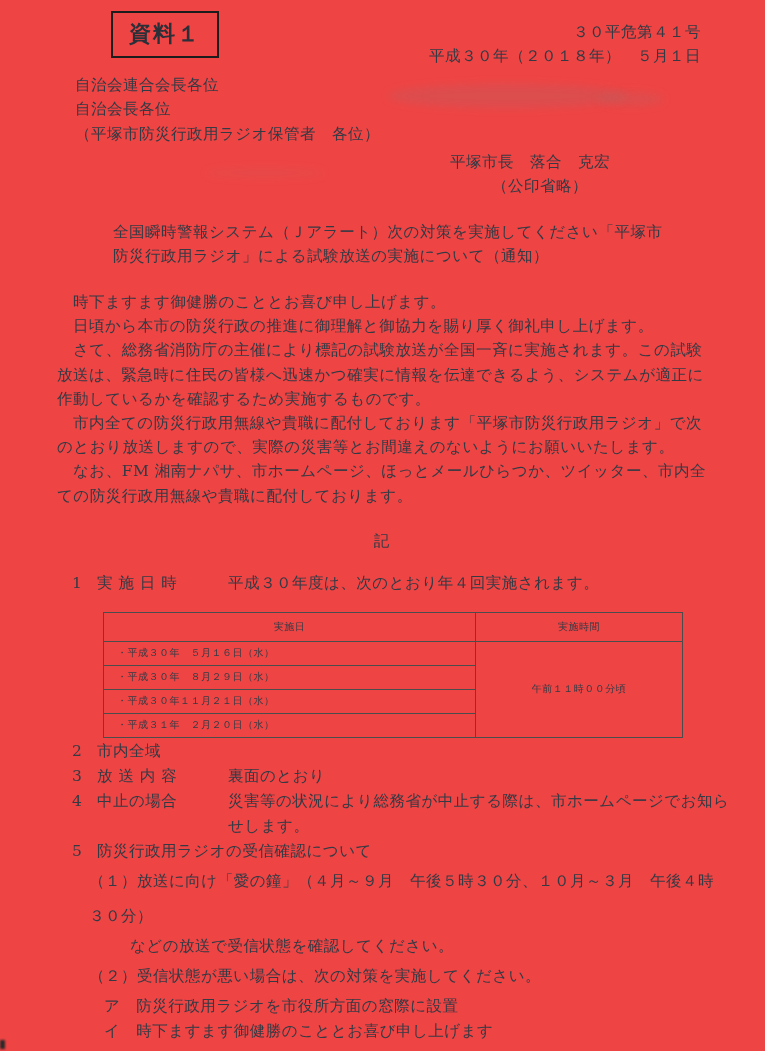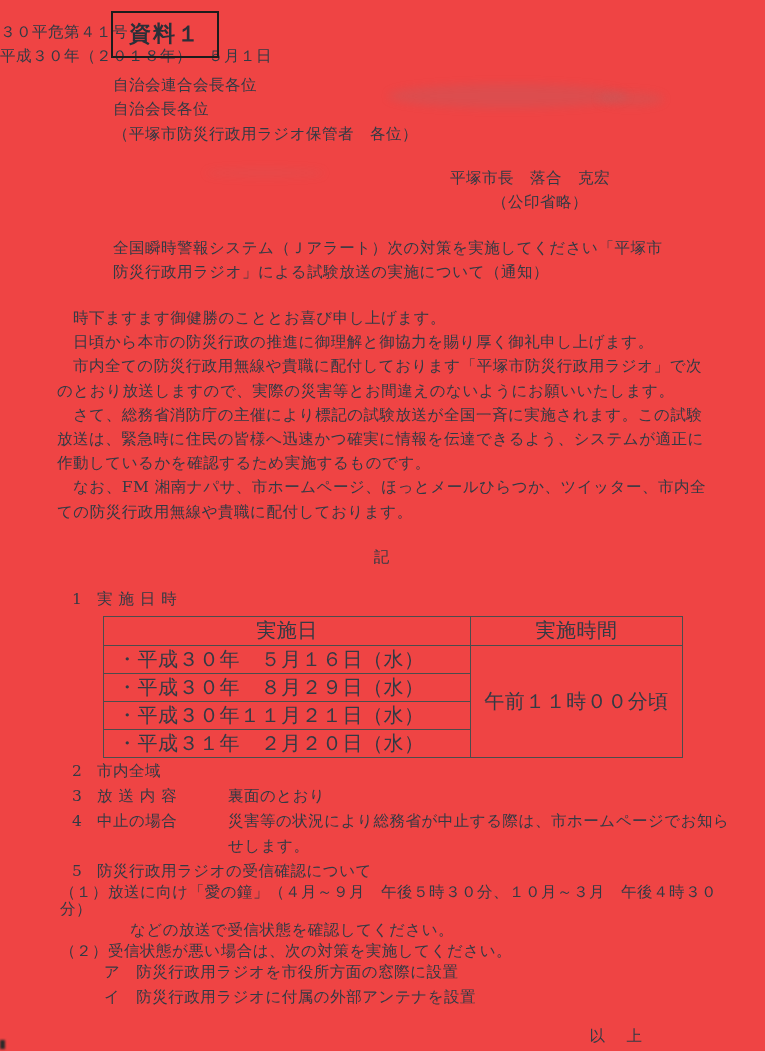--- a/index.html
+++ b/index.html
@@ -15,56 +15,56 @@
     overflow:hidden;
   }
   .tag-box{
     position:absolute;left:111px;top:11px;
     border:2.5px solid #1c1c1c;
     padding:6px 16px 7px 16px;
     font-size:22px;font-weight:bold;color:#2a2f38;
     letter-spacing:2px;
   }
   .head-right{
-    padding-top:20px;
-    line-height:24px;
+    padding-top:20px;padding-right:64px;
+    text-align:right;line-height:24px;
   }
   .recipients{
-    margin-top:5px;margin-left:113px;line-height:24.3px;
+    margin-top:5px;margin-left:75px;line-height:24.3px;
   }
-  .sender-block{margin-top:20px;line-height:24.5px;}
+  .sender-block{margin-top:4px;line-height:24.5px;}
   .sender-name{margin-left:450px;}
   .seal-note{margin-left:492px;}
   .subject{margin-top:21px;margin-left:113px;line-height:24.5px;}
   .body-text{margin-top:21px;margin-left:57px;margin-right:48px;line-height:24.2px;}
   .ki-heading{margin-top:23px;text-align:center;letter-spacing:2px;}
   .item-row{display:flex;margin-left:72px;line-height:25px;}
   .item-no{width:25px;flex:none;}
   .item-label{width:131px;flex:none;}
   .item-text{flex:1;}
   .item1{margin-top:19px;}
   .schedule-table{
-    margin-top:4px;margin-left:103px;
+    margin-top:16px;margin-left:103px;
     border-collapse:collapse;
     width:580px;
-    font-size:20px;color:#333a44;
+    font-size:10px;color:#333a44;
   }
   .schedule-table th,.schedule-table td{
     border:1.6px solid #4c4c4c;
     font-weight:normal;
     padding:0;
   }
   .schedule-table th{height:28px;text-align:center;}
   .schedule-table td.date-cell{height:23px;padding-left:13px;text-align:left;}
   .schedule-table td.time-cell{text-align:center;}
   .table-note{margin-top:2px;margin-left:100px;line-height:24px;}
   .items-234{margin-top:1px;}
   .item4-line2{display:block;}
   .item5{margin-top:0;}
-  .sub-item{margin-left:60px;line-height:17px;margin-right:40px;}
+  .sub-item{margin-left:89px;line-height:35px;margin-right:40px;}
   .sub-item-cont{margin-left:130px;line-height:25px;}
   .sub-item-katakana{margin-left:104px;line-height:25px;}
   .closing{margin-top:16px;text-align:right;padding-right:120px;letter-spacing:3px;}
   .scan-artifact{position:absolute;border-radius:50%;filter:blur(4px);pointer-events:none;}
   .artifact-1{left:388px;top:84px;width:240px;height:24px;background:rgba(125,125,130,0.16);}
   .artifact-2{left:598px;top:92px;width:66px;height:14px;background:rgba(125,125,130,0.14);}
   .artifact-3{left:205px;top:168px;width:120px;height:10px;background:rgba(140,140,145,0.08);}
   .speck{position:absolute;left:0;top:1040px;width:5px;height:9px;background:#2a2a2a;filter:blur(1px);}
 </style>
 </head>
@@ -91,30 +91,31 @@
   </div>
 
   <div class="subject">
     <div>全国瞬時警報システム（Ｊアラート）次の対策を実施してください「平塚市</div>
     <div>防災行政用ラジオ」による試験放送の実施について（通知）</div>
   </div>
 
   <div class="body-text">
     <div>　時下ますます御健勝のこととお喜び申し上げます。</div>
     <div>　日頃から本市の防災行政の推進に御理解と御協力を賜り厚く御礼申し上げます。</div>
+    <div>　さて、総務省消防庁の主催により標記の試験放送が全国一斉に実施されます。この試験放送は、緊急時に住民の皆様へ迅速かつ確実に情報を伝達できるよう、システムが適正に作動しているかを確認するため実施するものです。</div>
     <div>　市内全ての防災行政用無線や貴職に配付しております「平塚市防災行政用ラジオ」で次のとおり放送しますので、実際の災害等とお間違えのないようにお願いいたします。</div>
-    <div>　さて、総務省消防庁の主催により標記の試験放送が全国一斉に実施されます。この試験放送は、緊急時に住民の皆様へ迅速かつ確実に情報を伝達できるよう、システムが適正に作動しているかを確認するため実施するものです。</div>
     <div>　なお、FM 湘南ナパサ、市ホームページ、ほっとメールひらつか、ツイッター、市内全ての防災行政用無線や貴職に配付しております。</div>
   </div>
 
   <div class="ki-heading">記</div>
 
   <div class="item-row item1">
     <span class="item-no">1</span>
     <span class="item-label">実 施 日 時</span>
+    <span class="item-text">平成３０年度は、次のとおり年４回実施されます。</span>
   </div>
 
   <table class="schedule-table">
     <tbody>
       <tr>
         <th>実施日</th>
         <th>実施時間</th>
       </tr>
       <tr>
         <td class="date-cell">・平成３０年　５月１６日（水）</td>
@@ -152,21 +153,21 @@
       </span>
     </div>
     <div class="item-row item5">
       <span class="item-no">5</span>
       <span class="item-text">防災行政用ラジオの受信確認について</span>
     </div>
     <div class="sub-item">（１）放送に向け「愛の鐘」（４月～９月　午後５時３０分、１０月～３月　午後４時３０分）</div>
     <div class="sub-item-cont">などの放送で受信状態を確認してください。</div>
     <div class="sub-item">（２）受信状態が悪い場合は、次の対策を実施してください。</div>
     <div class="sub-item-katakana">ア　防災行政用ラジオを市役所方面の窓際に設置</div>
-    <div class="sub-item-katakana">イ　防災行政用ラジオに付属の外部アンテナを設置</div>
+    <div class="sub-item-katakana">イ　時下ますます御健勝のこととお喜び申し上げます</div>
   </div>
 
   <div class="closing">以　上</div>
 
   <div class="scan-artifact artifact-1"></div>
   <div class="scan-artifact artifact-2"></div>
   <div class="scan-artifact artifact-3"></div>
   <div class="speck"></div>
 
 </div>

